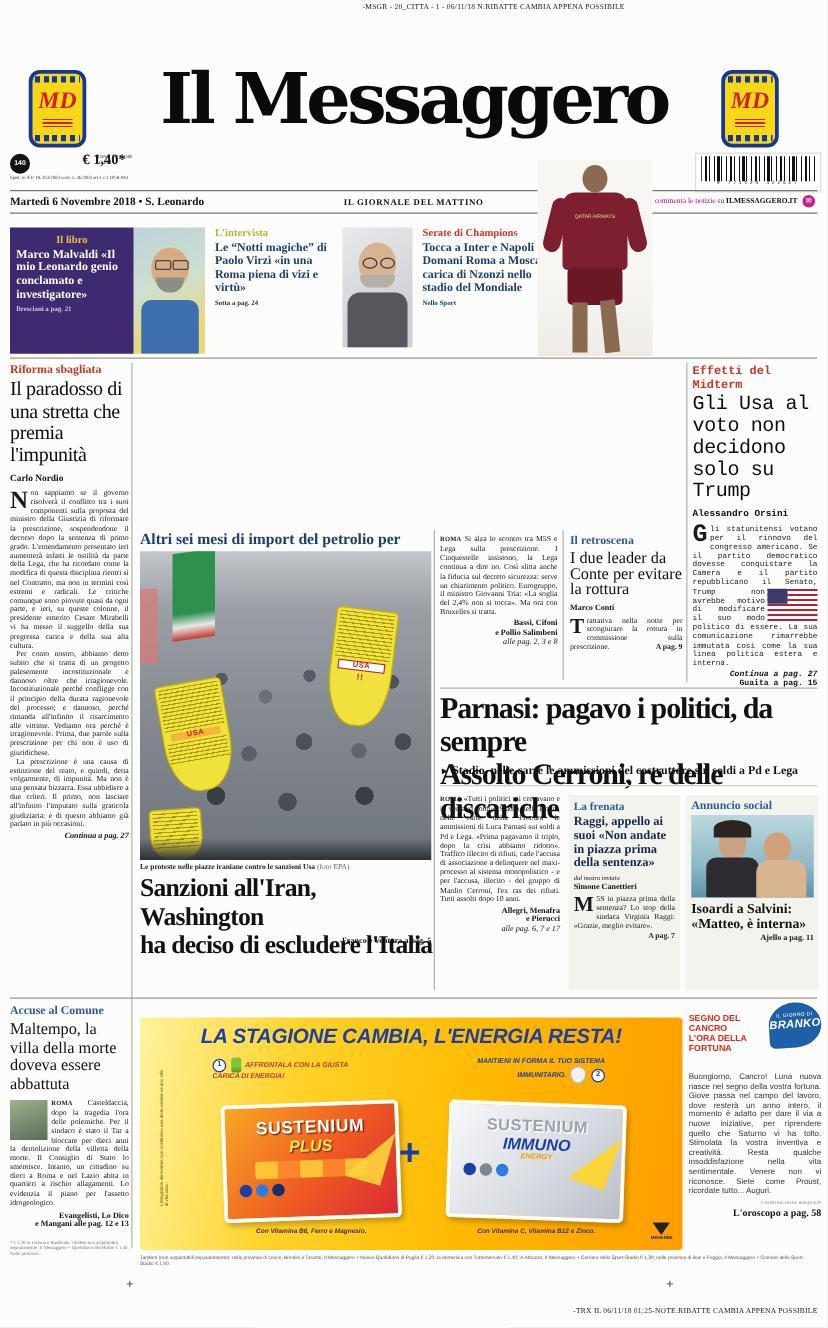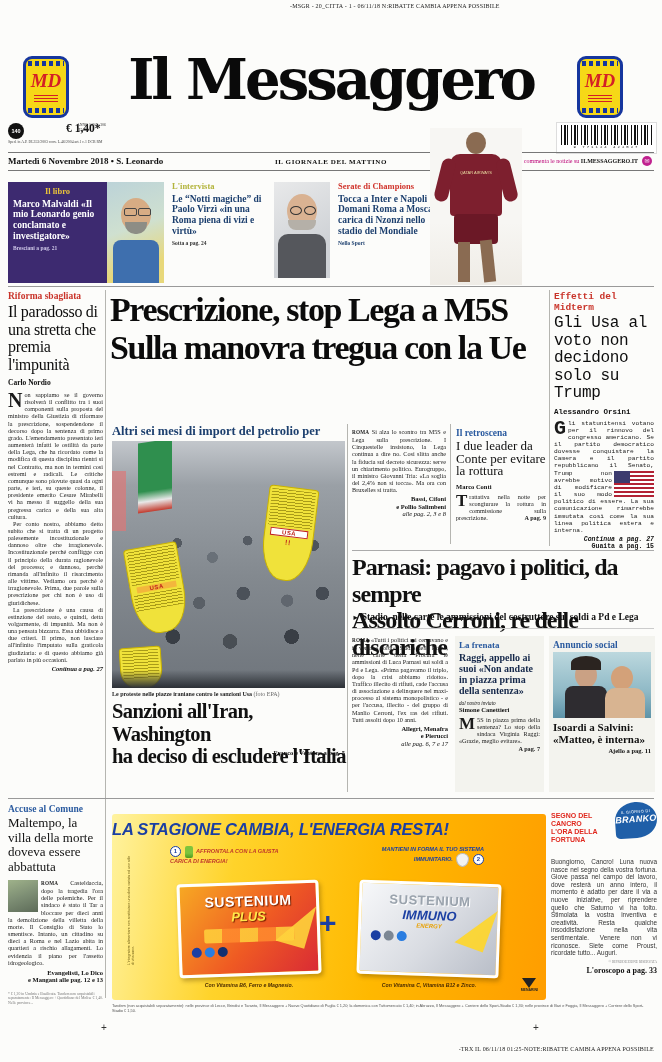--- a/index.html
+++ b/index.html
@@ -53,21 +53,21 @@
   .lead-h{position:absolute;left:110px;top:291px;width:438px;font-weight:700;font-size:34px;line-height:37.5px;
      letter-spacing:-1.4px;color:#0b0b0b;}
   .lead-bullets{position:absolute;left:112px;top:372px;width:436px;font-weight:700;font-size:10.5px;line-height:14px;letter-spacing:-.2px;}
   .lead-bullets .mk{font-size:8px;margin-right:2px;}
   
   .graybox{background:#f3f3ee;padding:4px;box-sizing:border-box;}
   
   .ad{position:absolute;left:112px;top:814px;width:434px;height:186px;border-radius:3px;overflow:hidden;
       background:linear-gradient(100deg,#fff3a0 0%,#ffd32a 28%,#ffb800 62%,#ff9d00 100%);
       font-family:"Liberation Sans",sans-serif;}
-  .ad-head{margin-top:6px;font-weight:700;font-style:italic;font-size:16.5px;color:#1b3fa3;letter-spacing:-.2px;}
+  .ad-head{margin-top:6px;text-align:center;font-weight:700;font-style:italic;font-size:16.5px;color:#1b3fa3;letter-spacing:-.2px;}
   .ad-claim{position:absolute;font-weight:700;font-style:italic;font-size:5.6px;line-height:6.6px;}
   .stepnum{display:inline-block;width:9px;height:9px;border-radius:50%;background:#fff;border:1px solid #1b3fa3;
      color:#1b3fa3;font-size:6px;line-height:9px;text-align:center;font-style:normal;}
   .prodbox{position:absolute;width:142px;height:94px;border:3px solid #fff;border-radius:4px;box-sizing:border-box;
      box-shadow:2px 3px 4px rgba(90,60,0,.35);}
   .prod-note{position:absolute;font-weight:700;font-style:italic;font-size:5.2px;color:#4a2b00;width:150px;text-align:center;}
   .swoosh{position:absolute;width:0;height:0;border-left:30px solid transparent;border-bottom:44px solid rgba(255,220,60,.85);
      transform:rotate(18deg);}
   .finetext{position:absolute;font-size:3.9px;color:#555;line-height:4.6px;font-family:"Liberation Sans",sans-serif;}
   
@@ -172,24 +172,20 @@
     <div class="abs" style="left:8px;top:30px;width:14px;height:44px;background:#7d1f2e;border-radius:8px;transform:rotate(14deg);"></div>
     <div class="abs" style="left:70px;top:30px;width:14px;height:44px;background:#7d1f2e;border-radius:8px;transform:rotate(-14deg);"></div>
     <div class="abs" style="left:24px;top:86px;width:44px;height:30px;background:#6b1826;border-radius:4px;"></div>
     <div class="abs" style="left:28px;top:114px;width:12px;height:40px;background:#8a6b52;"></div>
     <div class="abs" style="left:52px;top:112px;width:12px;height:42px;background:#8a6b52;transform:rotate(-6deg);"></div>
   </div>
 
 
   <div class="rule-h" style="left:8px;top:286px;width:646px;background:#999;"></div>
 
-  <div class="lead-h">
-    <div>Prescrizione, stop Lega a M5S</div>
-    <div>Sulla manovra tregua con la Ue</div>
-  </div>
 
   <div class="rule-v" style="left:105px;top:290px;height:708px;"></div>
   <div class="rule-v" style="left:549px;top:290px;height:256px;"></div>
   <div class="rule-v" style="left:347px;top:424px;height:368px;"></div>
   <div class="rule-v" style="left:450px;top:424px;height:120px;"></div>
 
   <div class="abs" style="left:8px;top:291px;width:95px;">
     <div class="col-label-red">Riforma sbagliata</div>
     <div class="col-headline">Il paradosso di una stretta che premia l'impunità</div>
     <div class="col-byline">Carlo Nordio</div>
@@ -397,16 +393,16 @@
     <div class="branko-badge">
       <div class="t">IL GIORNO DI</div>
       <div class="n">BRANKO</div>
     </div>
     <div style="font-family:'Liberation Sans',sans-serif;font-weight:700;font-size:7px;color:#e0281e;line-height:8px;width:60px;padding-top:6px;">
       <div>SEGNO DEL CANCRO</div>
       <div>L'ORA DELLA FORTUNA</div>
     </div>
     <div style="font-family:'Liberation Sans',sans-serif;font-size:6.4px;line-height:7.6px;text-align:justify;color:#333;margin-top:14px;">Buongiorno, Cancro! Luna nuova nasce nel segno della vostra fortuna. Giove passa nel campo del lavoro, dove resterà un anno intero, il momento è adatto per dare il via a nuove iniziative, per riprendere quello che Saturno vi ha tolto. Stimolata la vostra inventiva e creatività. Resta qualche insoddisfazione nella vita sentimentale. Venere non vi riconosce. Siete come Proust, ricordate tutto... Auguri.</div>
     <div style="font-size:3.5px;color:#888;text-align:right;margin-top:3px;">© RIPRODUZIONE RISERVATA</div>
-    <div style="font-weight:700;font-size:8px;text-align:right;margin-top:2px;">L'oroscopo a pag. 33</div>
+    <div style="font-weight:700;font-size:8px;text-align:right;margin-top:2px;">L'oroscopo a pag. 58</div>
   </div>
 
 </div>
 
 </body></html>

